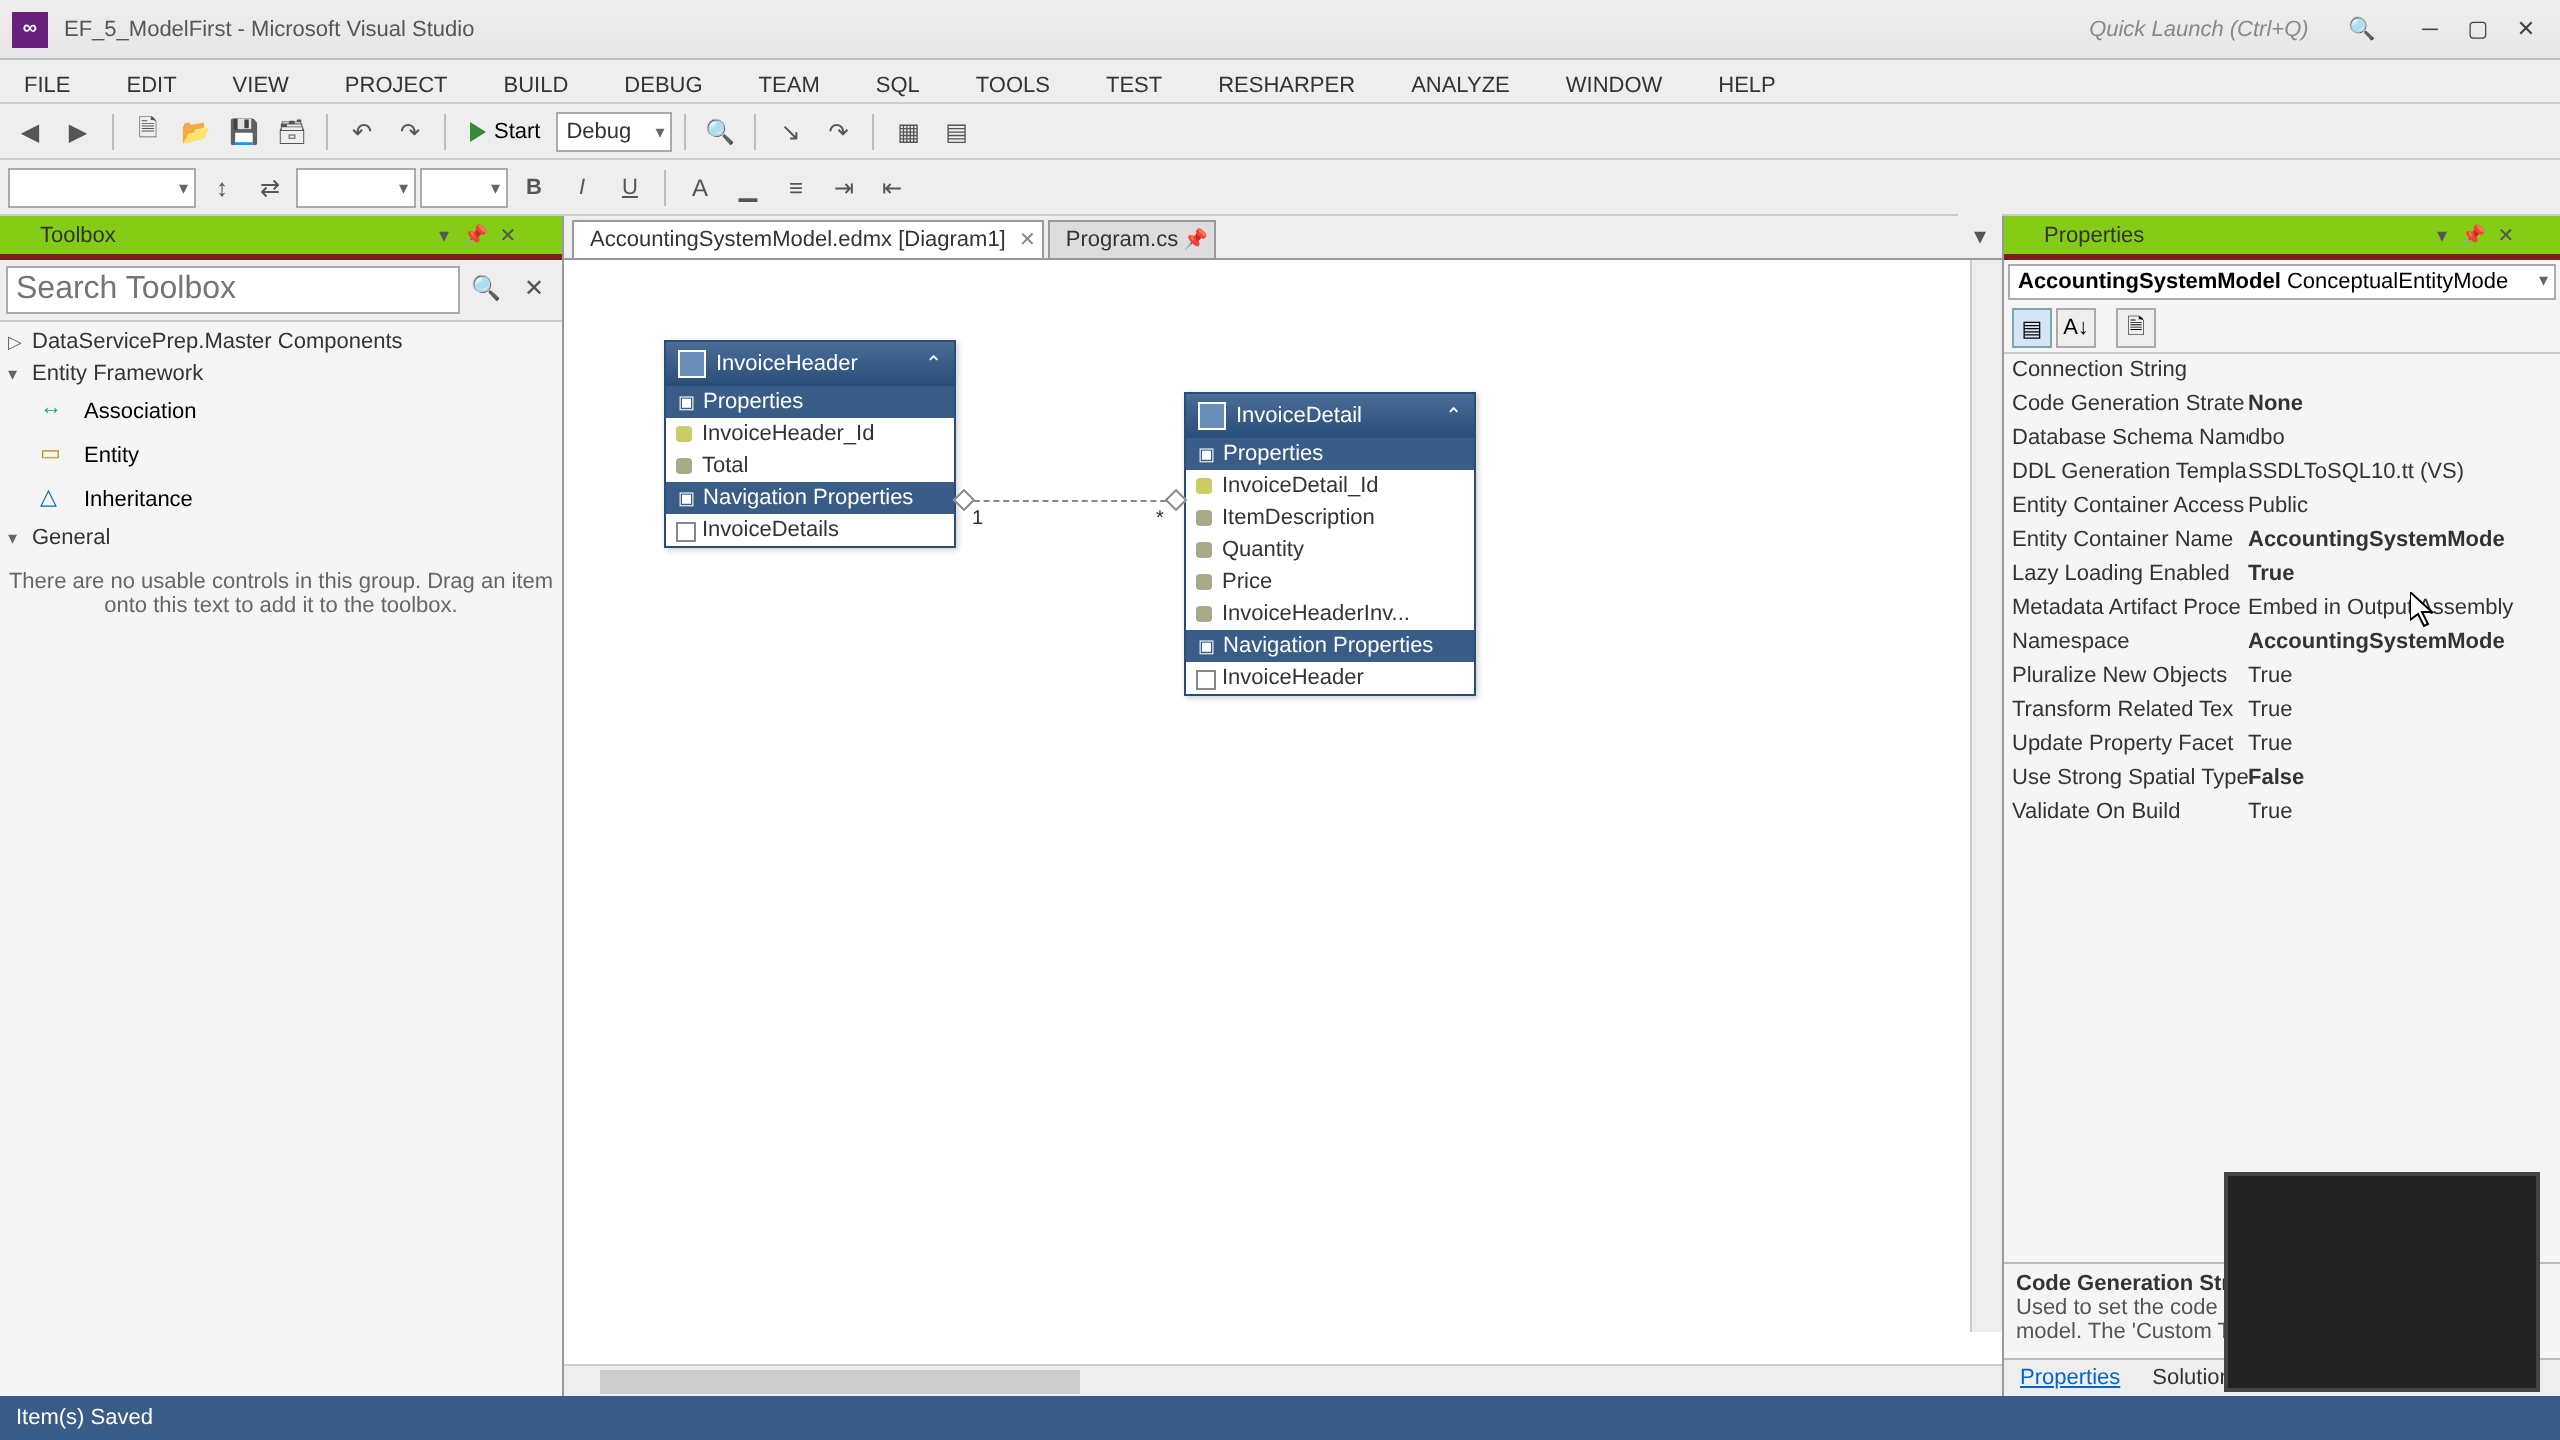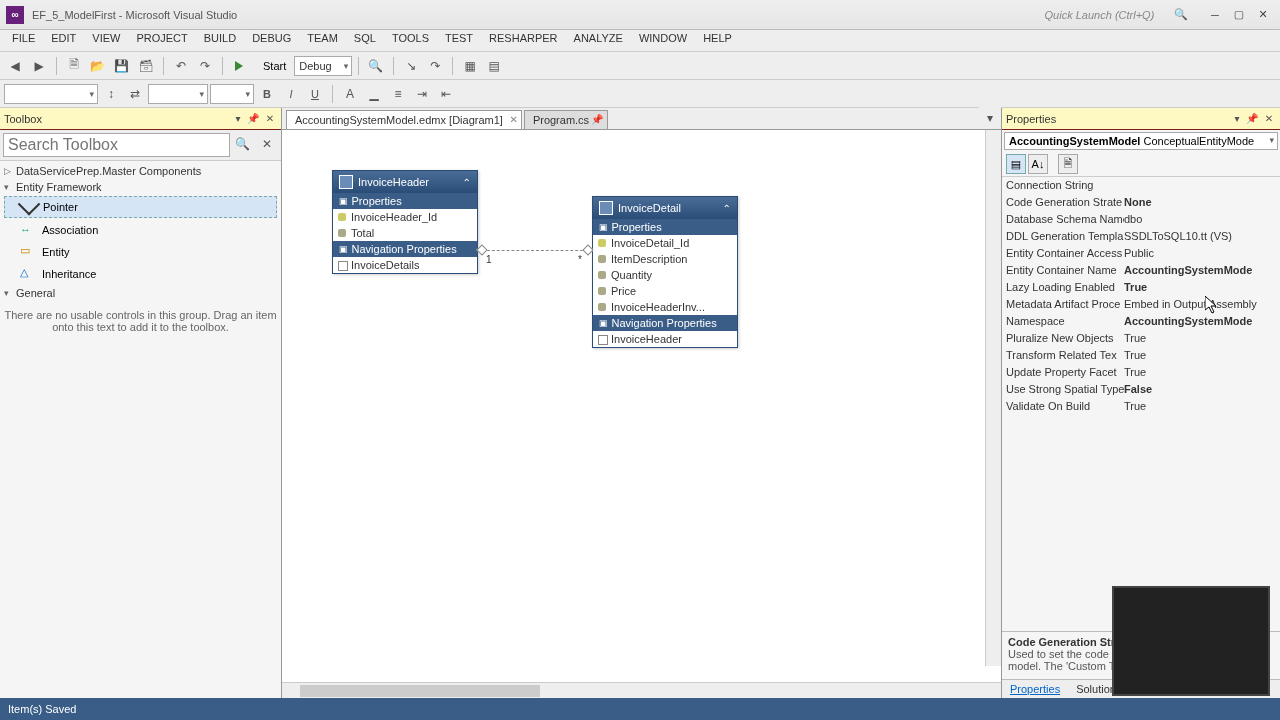--- a/index.html
+++ b/index.html
@@ -7,35 +7,35 @@
 
 
 .title-bar { height: 30px; background: linear-gradient(#eee,#e6e6e6); display: flex; align-items: center; padding: 0 6px; border-bottom: 1px solid #bbb; }
 .title-bar .vs-logo { width: 18px; height: 18px; background: #68217a; display:inline-flex; align-items:center; justify-content:center; color:#fff; font-weight:bold; font-size:10px; margin-right:8px;}
 .title-bar .title { color:#555; }
 .title-bar .spacer { flex: 1; }
 .title-bar .ql { color:#888; margin-right: 20px; font-style: italic; }
 .title-bar .win-btn { width: 22px; height: 18px; display:inline-flex; align-items:center; justify-content:center; color:#444; margin-left:2px; cursor:pointer; }
 
 
-.menu-bar { height: 22px; display:flex; align-items:flex-start; padding: 0 4px; background:#eee; border-bottom:1px solid #ccc;}
+.menu-bar { height: 22px; display:flex; align-items:flex-end; padding: 0 4px; background:#eee; border-bottom:1px solid #ccc;gap:12px;}
 .menu-bar span { padding: 2px 8px; color:#333; cursor:pointer; }
 
 
 .toolbar { height: 28px; background:#eee; border-bottom:1px solid #ccc; display:flex; align-items:center; padding:0 4px; gap:2px;}
 .tool-btn { width:22px; height:22px; display:inline-flex; align-items:center; justify-content:center; background:#eee; border:1px solid transparent; color:#555; cursor:pointer; font-size:12px;}
 .sep { width:1px; height:18px; background:#bbb; margin:0 4px;}
 .combo { height:20px; border:1px solid #aaa; background:#fff; display:inline-flex; align-items:center; padding:0 14px 0 4px; position:relative; color:#333;}
 .combo::after { content:"▾"; position:absolute; right:3px; color:#666; font-size:9px;}
-.start-btn { display:flex; align-items:center; gap:20px; padding:0 6px; height:22px; cursor:pointer;}
+.start-btn { display:flex; align-items:center; gap:4px; padding:0 6px; height:22px; cursor:pointer;}
 .play-tri { width: 0; height: 0; border-top: 5px solid transparent; border-bottom: 5px solid transparent; border-left: 8px solid #388a34;}
 
 
 .main { display:flex; height: calc(720px - 30px - 22px - 28px - 28px - 22px); }
-.panel-header { height:22px; background:#fef9c3; border-bottom:1px solid #7f1d1d; display:flex; align-items:center; padding:0 4px; color:#333;}
+.panel-header { height:22px; background:#84cc16; border-bottom:3px solid #7f1d1d; display:flex; align-items:center; padding:0 20px; color:#333;}
 .panel-header .spacer { flex:1; }
 .panel-header .pb { width:14px; height:14px; display:inline-flex; align-items:center; justify-content:center; color:#555; font-size:10px; cursor:pointer; margin-left:2px;}
 
 
 .toolbox { width: 282px; border-right:1px solid #999; display:flex; flex-direction:column; background:#f5f5f5;}
 .search-row { display:flex; padding:3px; gap:2px; background:#eee; border-bottom:1px solid #ccc;}
 .search-row input { flex:1; border:1px solid #aaa; padding:2px 4px; font-size:16px; color:#888;}
 .tree { flex:1; overflow:auto; padding:2px 0;}
 .tree .cat { display:flex; align-items:center; padding:2px 4px; color:#333; cursor:pointer;}
 .tree .cat .caret { width:12px; font-size:9px; color:#666;}
@@ -208,24 +208,20 @@
     </div>
     <div class="tree">
       <div class="cat">
           <span class="caret">▷</span>
           <span>DataServicePrep.Master Components</span>
         </div>
       <div class="cat">
           <span class="caret">▾</span>
           <span>Entity Framework</span>
         </div>
-      <div class="item sel">
-          <span class="ico ico-pointer"></span>
-          <span>Pointer</span>
-        </div>
       <div class="item">
           <span class="ico ico-assoc"></span>
           <span>Association</span>
         </div>
       <div class="item">
           <span class="ico ico-entity"></span>
           <span>Entity</span>
         </div>
       <div class="item">
           <span class="ico ico-inherit"></span>

